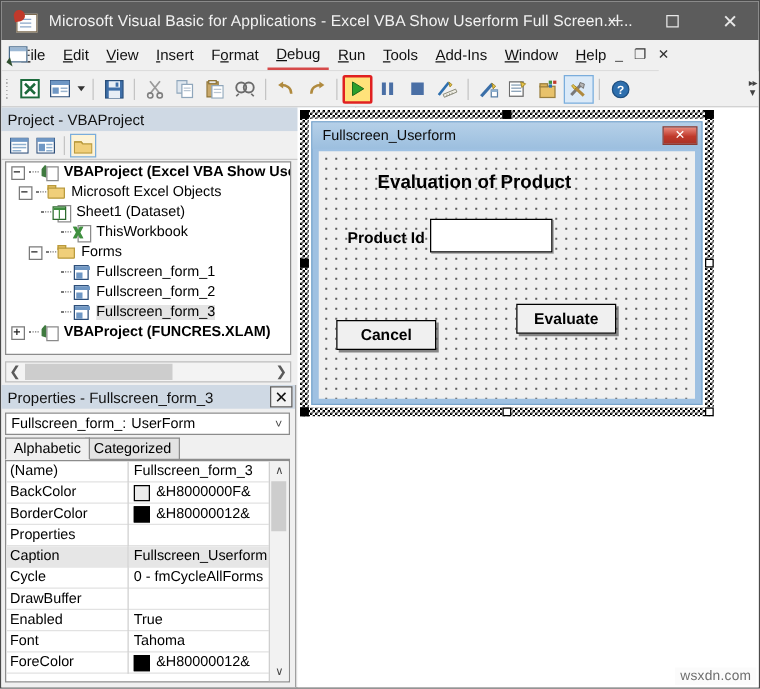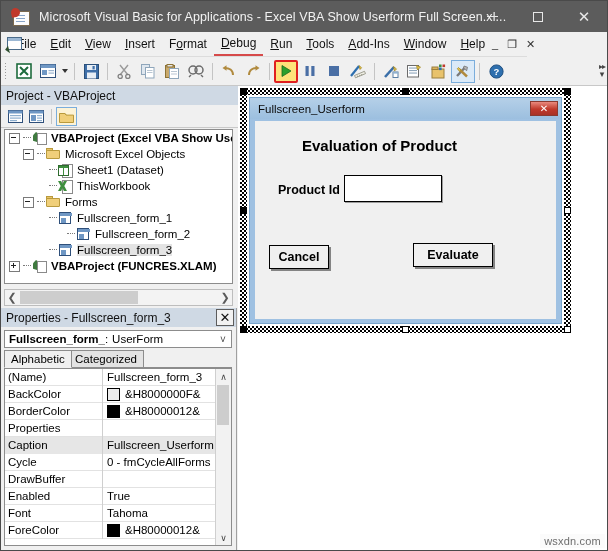--- a/index.html
+++ b/index.html
@@ -115,21 +115,21 @@
            border:1px solid #bdbdbd;display:flex;align-items:center;box-sizing:border-box;}
   .hs-arrow{width:14px;height:15px;display:flex;align-items:center;justify-content:center;color:#5a5a5a;font-size:11px;}
   .hs-thumb{width:118px;height:13px;background:#cdcdcd;margin-left:1px;}
 
   
   .props{position:absolute;left:0;top:307px;width:236px;height:242px;background:#f0f0f0;
          border-right:1px solid #a0a0a0;box-sizing:border-box;}
   .obj-combo{position:absolute;left:3px;top:22px;width:228px;height:18px;background:#fff;
              border:1px solid #8c8c8c;display:flex;align-items:center;padding-left:4px;
              font-size:11.5px;box-sizing:border-box;}
-  .obj-combo b{font-weight:bold;}
+  .obj-combo b{font-weight:normal;}
   .obj-combo .cv{margin-left:4px;}
   .obj-combo .dn{margin-left:auto;width:16px;height:16px;display:flex;align-items:center;justify-content:center;color:#444;font-size:10px;}
   .tabs{position:absolute;left:3px;top:42px;width:228px;height:18px;border-bottom:1px solid #8c8c8c;box-sizing:border-box;}
   .tab{position:absolute;top:0;height:18px;font-size:11.5px;display:flex;align-items:center;
        padding:0 6px;box-sizing:border-box;}
   .tab.on{background:#f0f0f0;border:1px solid #8c8c8c;border-bottom:1px solid #f0f0f0;left:0;z-index:2;}
   .tab.off{background:#e3e3e3;border:1px solid #8c8c8c;left:64px;z-index:1;}
   .grid{position:absolute;left:3px;top:60px;width:228px;height:178px;background:#fff;
         border:1px solid #8c8c8c;overflow:hidden;box-sizing:border-box;}
   .grow{height:17px;display:flex;align-items:center;border-bottom:1px solid #e2e2e2;font-size:11.5px;box-sizing:border-box;}
@@ -166,21 +166,21 @@
   .uform-body{position:absolute;left:5px;top:23px;width:301px;height:198px;background:#f0f0f0;
               background-image:radial-gradient(#5a5a5a 0.6px,transparent 0.7px);
               background-size:8px 8px;background-position:2px 2px;box-sizing:border-box;}
   .lbl-title{position:absolute;left:47px;top:16px;font-size:15px;font-weight:bold;color:#000;white-space:nowrap;}
   .lbl-pid{position:absolute;left:23px;top:62px;font-size:12.5px;font-weight:bold;color:#000;white-space:nowrap;}
   .tbox{position:absolute;left:89px;top:54px;width:98px;height:27px;background:#fff;
         border:1px solid #000;box-sizing:border-box;box-shadow:1px 1px 0 rgba(0,0,0,.35);}
   .btn3d{position:absolute;height:24px;background:#f0f0f0;border:1px solid #000;box-sizing:border-box;
          display:flex;align-items:center;justify-content:center;font-size:12.5px;font-weight:bold;
          box-shadow:2px 2px 0 rgba(0,0,0,.45);}
-  .btn-cancel{left:14px;top:124px;width:60px;}
+  .btn-cancel{left:14px;top:135px;width:80px;}
   .btn-eval{left:158px;top:122px;width:80px;}
 
   
   .wm{position:absolute;right:2px;bottom:2px;font-size:11px;color:#6e6e6e;
       background:#fbfbfb;padding:1px 4px;letter-spacing:.2px;}
 </style>
 </head>
 <body>
 
 <div id="app">
@@ -424,31 +424,31 @@
 
     <div class="tree">
 
       <div class="trow bold" style="padding-left:4px">
         <span class="tnode"></span>
         <span class="tdash"></span>
         <span class="ico ico-prj"></span>
         <span class="lbl">VBAProject (Excel VBA Show Use</span>
       </div>
 
-      <div class="trow" style="padding-left:18px">
+      <div class="trow" style="padding-left:10px">
         <span class="tnode"></span>
         <span class="tdash"></span>
         <span class="ico ico-fold">
             <span class="f2"></span>
             <span class="f1"></span>
           </span>
         <span class="lbl">Microsoft Excel Objects</span>
       </div>
 
-      <div class="trow" style="padding-left:32px">
+      <div class="trow" style="padding-left:16px">
         <span class="tspace"></span>
         <span class="tdash"></span>
         <span class="ico ico-sheet">
             <span class="pp"></span>
             <span class="gg"></span>
           </span>
         <span class="lbl">Sheet1 (Dataset)</span>
       </div>
 
       <div class="trow" style="padding-left:32px">
@@ -473,21 +473,21 @@
 
       <div class="trow" style="padding-left:32px">
         <span class="tspace"></span>
         <span class="tdash"></span>
         <span class="ico ico-form">
             <span class="fr"></span>
           </span>
         <span class="lbl">Fullscreen_form_1</span>
       </div>
 
-      <div class="trow" style="padding-left:50px">
+      <div class="trow" style="padding-left:32px">
         <span class="tspace"></span>
         <span class="tdash"></span>
         <span class="ico ico-form">
             <span class="fr"></span>
           </span>
         <span class="lbl">Fullscreen_form_2</span>
       </div>
 
       <div class="trow sel" style="padding-left:32px">
         <span class="tspace"></span>

